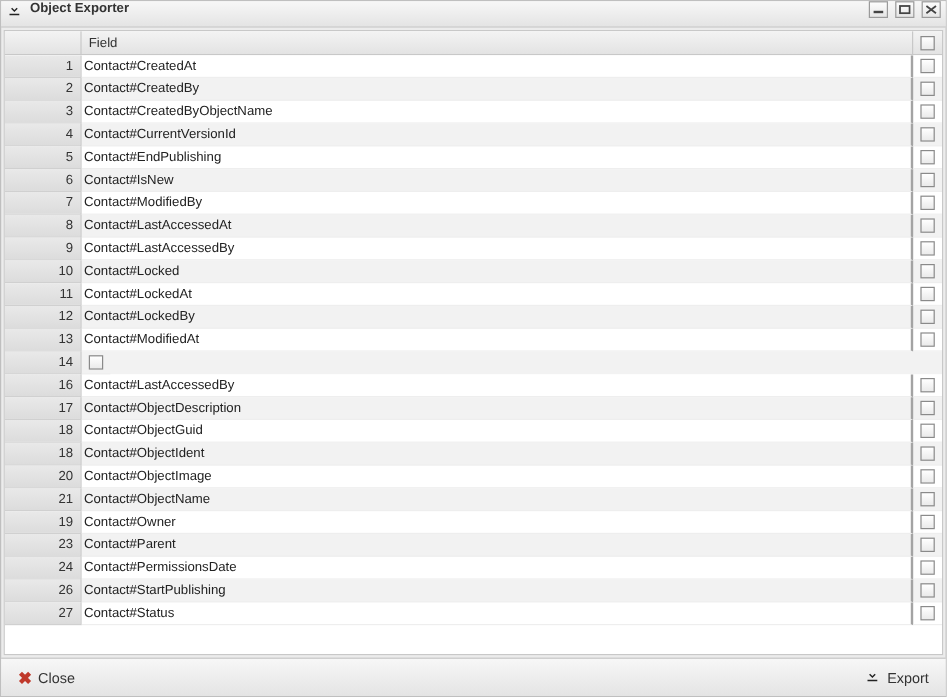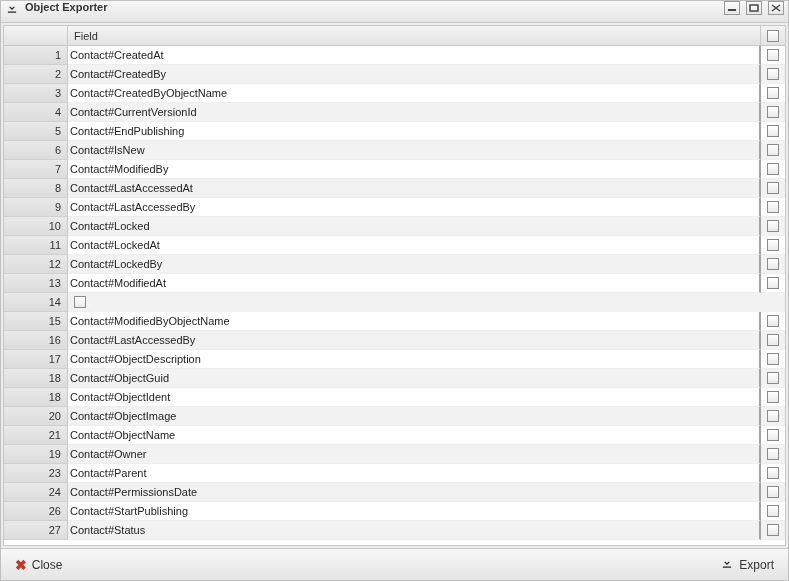--- a/index.html
+++ b/index.html
@@ -264,27 +264,20 @@
             <span class="chk"></span>
           </div>
         </div>
         <div class="row">
           <div class="cell-num">14</div>
           <div class="cell-check">
             <span class="chk"></span>
           </div>
         </div>
         <div class="row">
-          <div class="cell-num">15</div>
-          <div class="cell-field">Contact#ModifiedByObjectName</div>
-          <div class="cell-check">
-            <span class="chk"></span>
-          </div>
-        </div>
-        <div class="row">
           <div class="cell-num">16</div>
           <div class="cell-field">Contact#LastAccessedBy</div>
           <div class="cell-check">
             <span class="chk"></span>
           </div>
         </div>
         <div class="row">
           <div class="cell-num">17</div>
           <div class="cell-field">Contact#ObjectDescription</div>
           <div class="cell-check">

